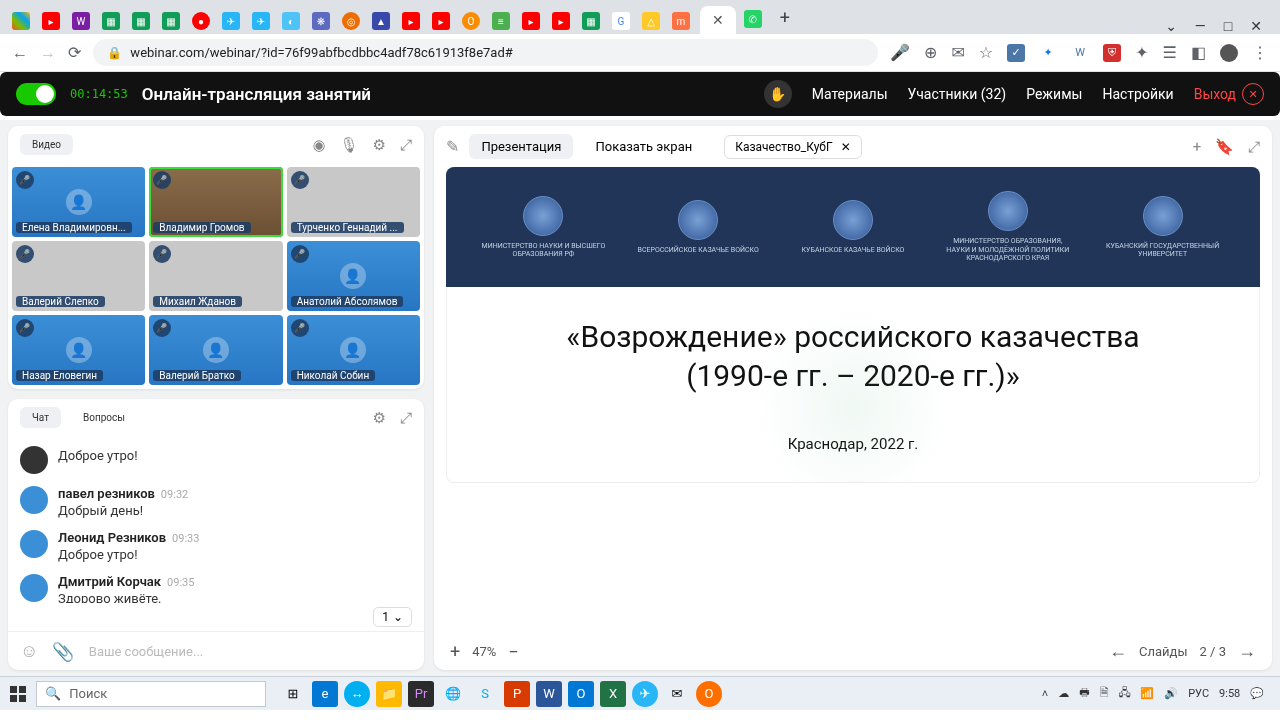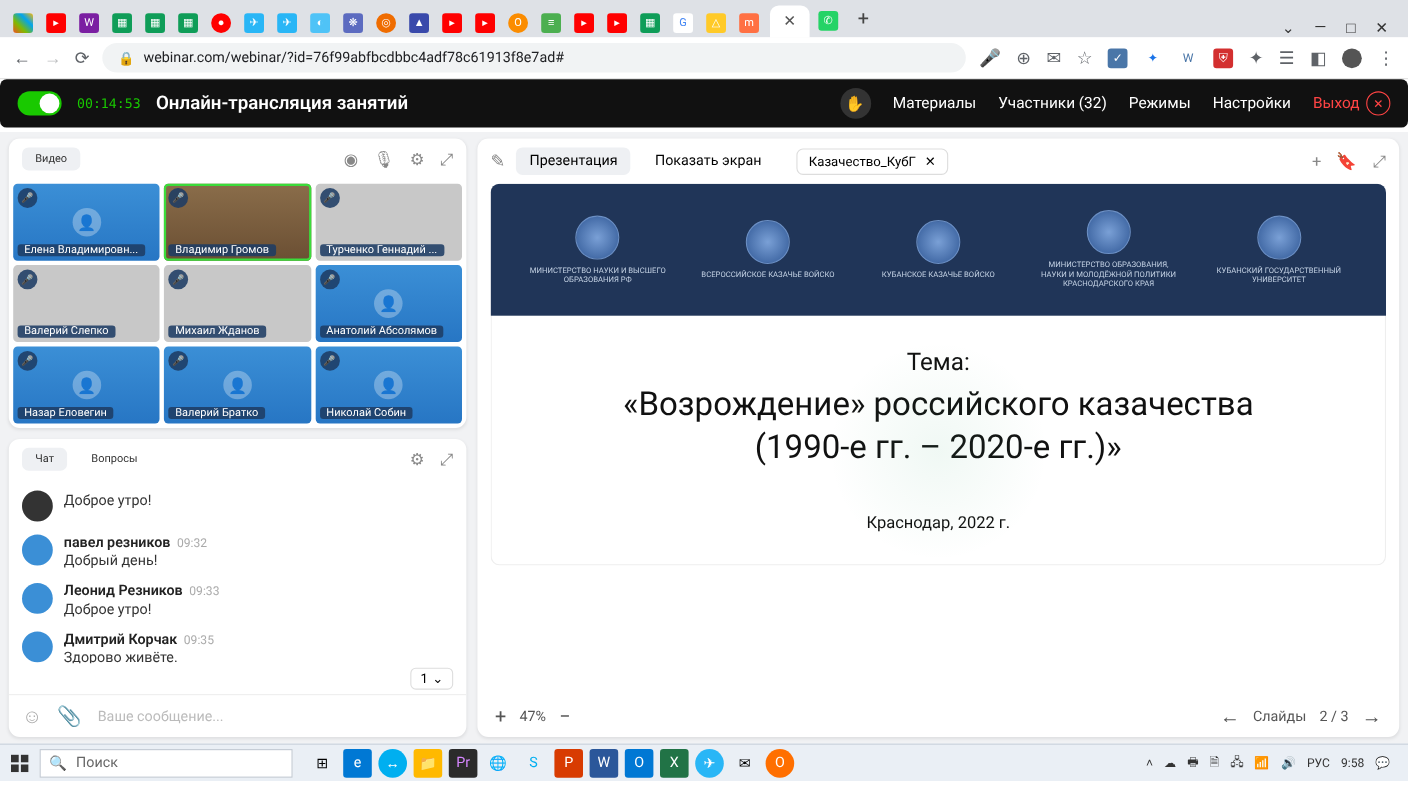--- a/index.html
+++ b/index.html
@@ -317,21 +317,20 @@
               <div class="org-logo"></div>
               <div>МИНИСТЕРСТВО ОБРАЗОВАНИЯ, НАУКИ И МОЛОДЁЖНОЙ ПОЛИТИКИ КРАСНОДАРСКОГО КРАЯ</div>
             </div>
             <div class="org">
               <div class="org-logo"></div>
               <div>КУБАНСКИЙ ГОСУДАРСТВЕННЫЙ УНИВЕРСИТЕТ</div>
             </div>
           </div>
         <div class="slide-body">
           <div class="watermark"></div>
-          <div class="slide-theme">Тема:</div>
           <div class="slide-title">«Возрождение» российского казачества</div>
           <div class="slide-title">(1990-е гг. – 2020-е гг.)»</div>
           <div class="slide-place">Краснодар, 2022 г.</div>
         </div>
       </div>
     </div>
 
     <div class="pres-foot">
       <span style="font-size:18px;">+</span>
       <span>47%</span>

